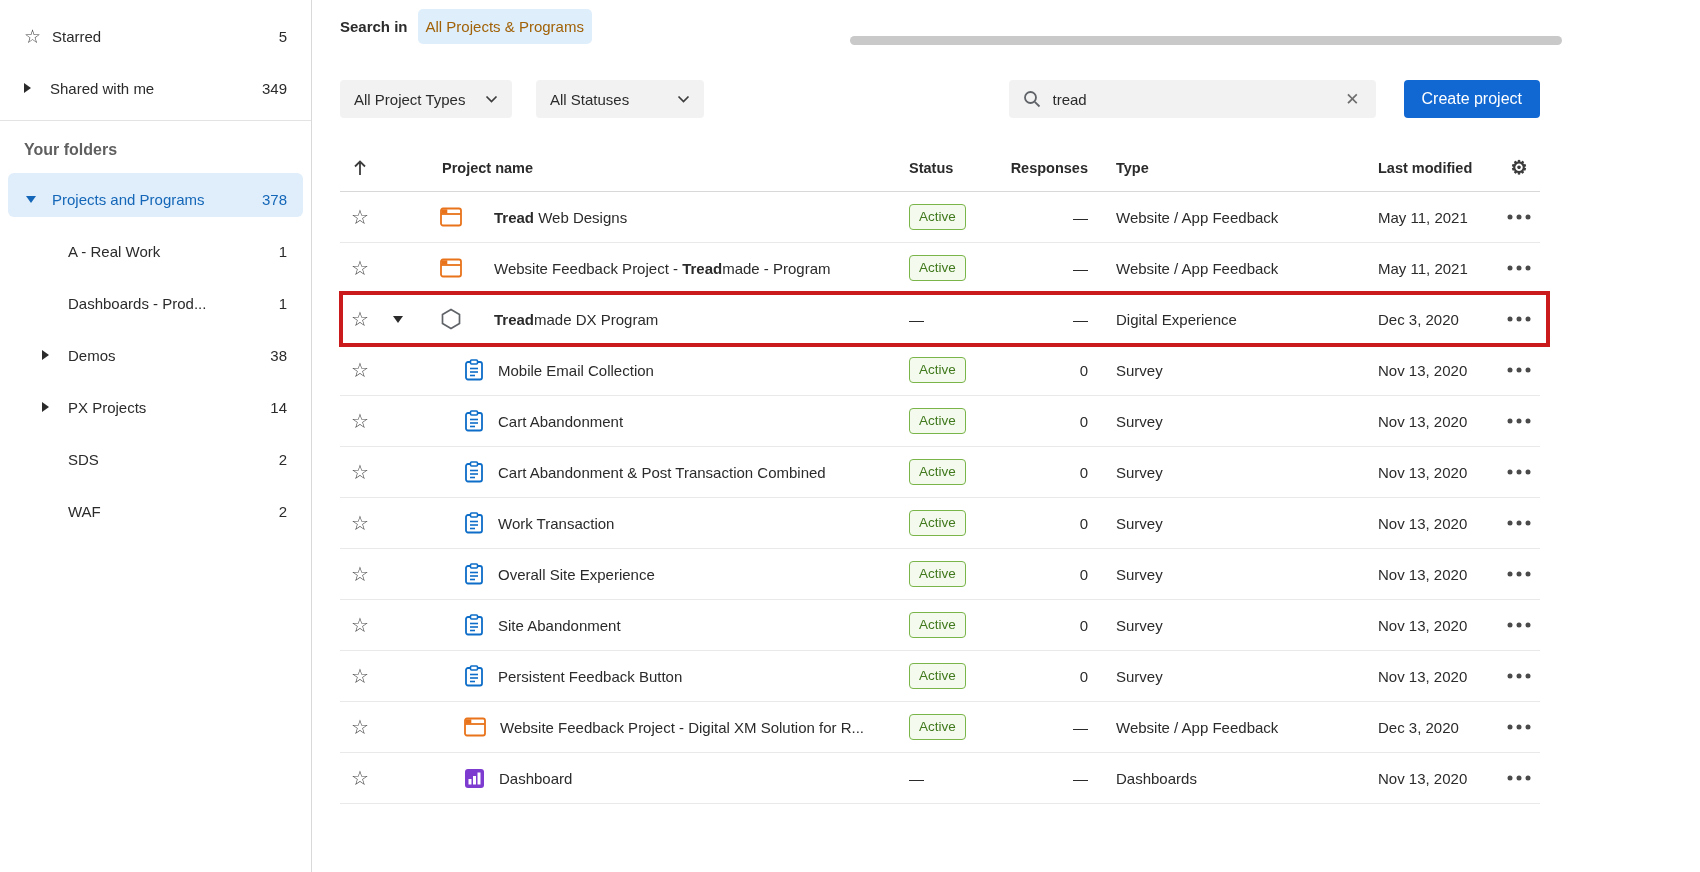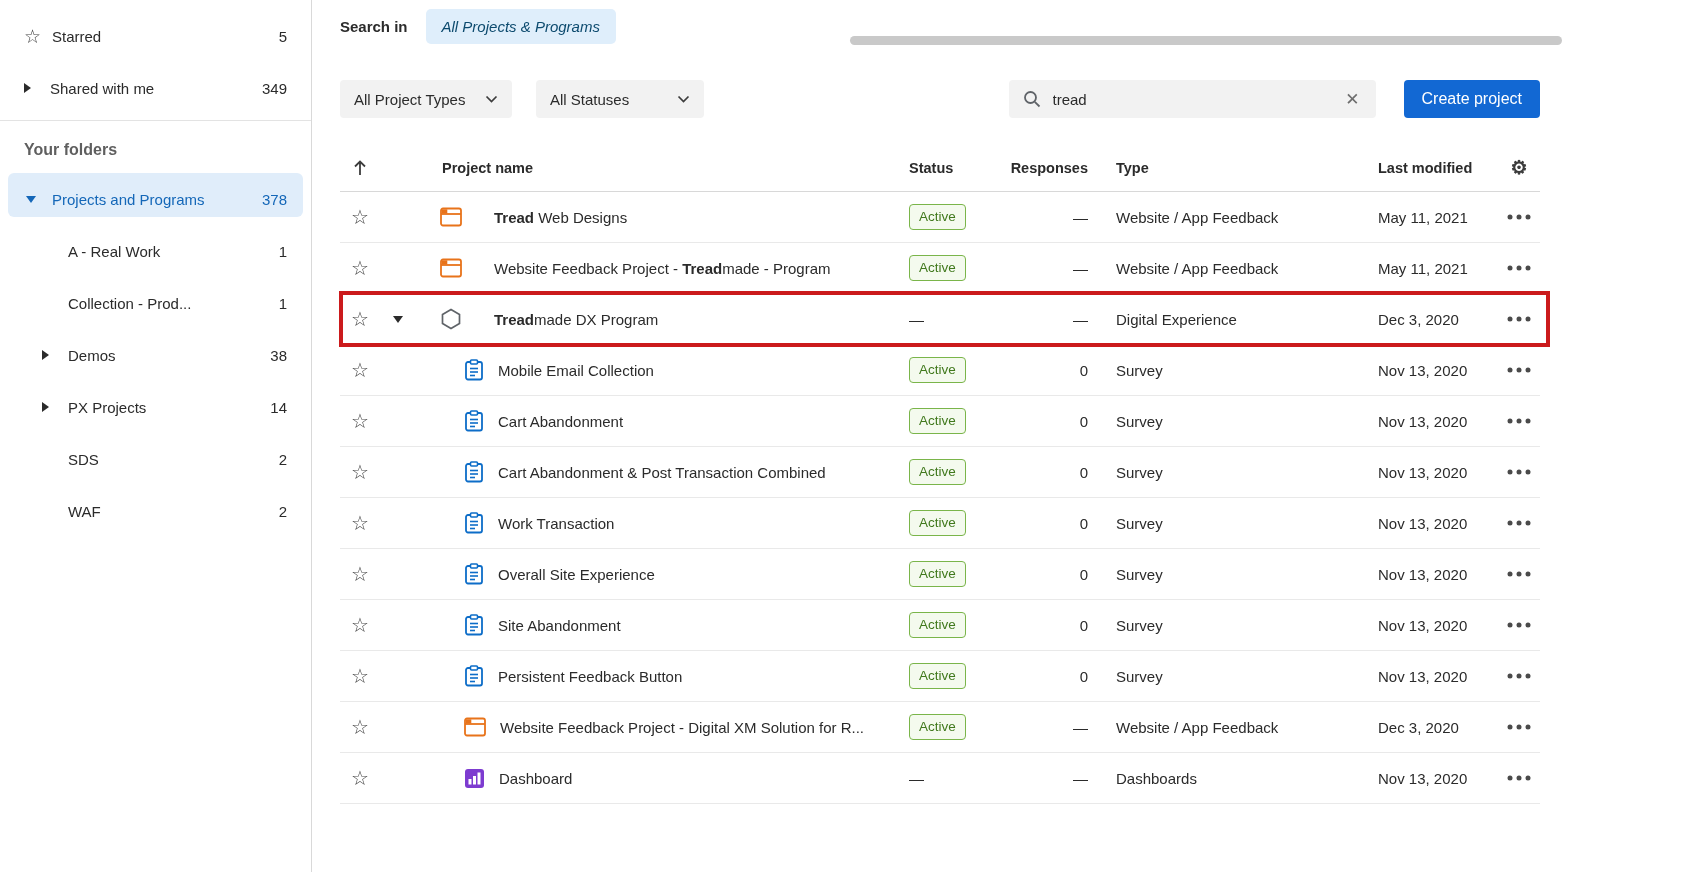--- a/index.html
+++ b/index.html
@@ -24,23 +24,23 @@
   .folder-item { display:flex; align-items:center; height:44px; margin:4px 8px 8px; padding:8px 16px 0 18px; border-radius:6px; cursor:pointer; }
   .folder-item .count { margin-left:auto; }
   .folder-item.selected { background:#e0edfa; color:#1467b8; }
   .folder-item.selected .count { color:#1467b8; }
   .folder-item.child { padding-left:34px; }
 
   
   .main { flex:1; position:relative; padding:8px 0 0 28px; }
   .content { width:1200px; }
   .hscrollbar { position:absolute; left:538px; top:36px; width:712px; height:9px; background:#c9c9c9; border-radius:5px; cursor:pointer; }
-  .searchin-row { display:flex; align-items:center; gap:18px; height:36px; }
+  .searchin-row { display:flex; align-items:center; gap:10px; height:36px; }
   .searchin-label { font-weight:700; }
-  .scope-pill { background:#dfeefb; color:#0c4a6e; padding:9px 16px; border-radius:5px; cursor:pointer;font-style:italic; }
+  .scope-pill { background:#dfeefb; color:#a16207; padding:9px 8px; border-radius:5px; cursor:pointer; }
 
   .filters-row { display:flex; align-items:center; margin-top:36px; height:38px; }
   .dropdown { background:#f2f2f2; border-radius:4px; height:38px; display:flex; align-items:center; justify-content:space-between; padding:0 14px; cursor:pointer; }
   .dd-types { width:172px; }
   .dd-status { width:168px; margin-left:24px; }
   .spacer { flex:1; }
   .searchbox { width:367px; height:38px; background:#f2f2f2; border-radius:4px; display:flex; align-items:center; padding:0 14px; }
   .searchbox input { border:none; background:transparent; outline:none; flex:1; margin-left:10px; font-family:"Liberation Sans",sans-serif; font-size:15px; color:#2b2b2b; }
   .clear-x { color:#6e6e6e; font-size:17px; cursor:pointer; padding:0 2px; }
   .create-btn { margin-left:28px; height:38px; padding:0 18px; background:#1268d3; color:#fff; border:none; border-radius:4px; font-size:16px; font-family:"Liberation Sans",sans-serif; cursor:pointer; }
@@ -98,21 +98,21 @@
     <span>Projects and Programs</span>
     <span class="count">378</span>
   </div>
         <div class="folder-item child">
     <span class="caret-slot"></span>
     <span>A - Real Work</span>
     <span class="count">1</span>
   </div>
         <div class="folder-item child">
     <span class="caret-slot"></span>
-    <span>Collection - Prod...</span>
+    <span>Dashboards - Prod...</span>
     <span class="count">1</span>
   </div>
         <div class="folder-item child">
     <span class="caret-slot">
             <span class="tri-right"></span>
           </span>
     <span>Demos</span>
     <span class="count">38</span>
   </div>
         <div class="folder-item child">

